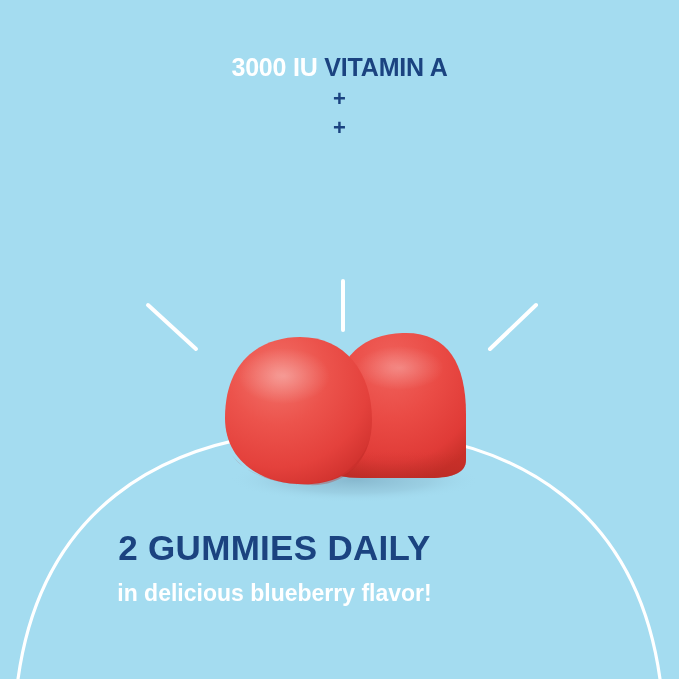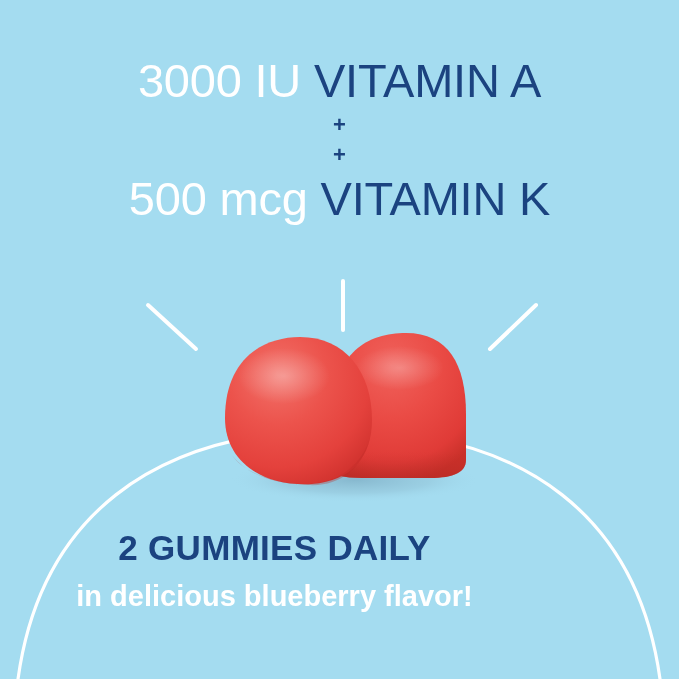--- a/index.html
+++ b/index.html
@@ -32,22 +32,22 @@
 
   
   .headline {
     position: absolute;
     top: 52px;
     left: 0;
     width: 679px;
     text-align: center;
   }
   .dose-line {
-    font-size: 47px;
-    font-weight: normal;
+    font-size: 25px;
+    font-weight: bold;
     letter-spacing: -0.2px;
     line-height: 1.22;
     white-space: nowrap;
   }
   .amount { color: #ffffff; }
   .nutrient { color: #1b4380; }
   .plus {
     color: #1b4380;
     font-size: 22px;
     font-weight: bold;
@@ -75,21 +75,21 @@
   .daily {
     color: #1b4380;
     font-size: 35px;
     font-weight: bold;
     letter-spacing: 0.3px;
     line-height: 1.15;
     white-space: nowrap;
   }
   .flavor {
     color: #ffffff;
-    font-size: 29px;
+    font-size: 23px;
     font-weight: bold;
     letter-spacing: 0px;
     margin-top: 12px;
     white-space: nowrap;
   }
 </style>
 </head>
 <body>
 
 <div class="poster">
@@ -105,24 +105,20 @@
     <line x1="536" y1="305" x2="490" y2="349" stroke="#ffffff" stroke-width="4" stroke-linecap="round"></line>
   </svg>
 
   <div class="headline">
     <div class="dose-line">
       <span class="amount">3000 IU</span>
       <span class="nutrient">VITAMIN A</span>
     </div>
     <div class="plus">+</div>
     <div class="plus">+</div>
-    <div class="dose-line">
-      <span class="amount">500 mcg</span>
-      <span class="nutrient">VITAMIN K</span>
-    </div>
   </div>
 
   <svg class="gummies" viewBox="0 0 679 679">
     <defs>
       <radialGradient id="gLeft" cx="36%" cy="26%" r="80%">
         <stop offset="0%" stop-color="#f2726a"></stop>
         <stop offset="42%" stop-color="#ec534c"></stop>
         <stop offset="78%" stop-color="#e4413c"></stop>
         <stop offset="100%" stop-color="#d2332f"></stop>
       </radialGradient>

